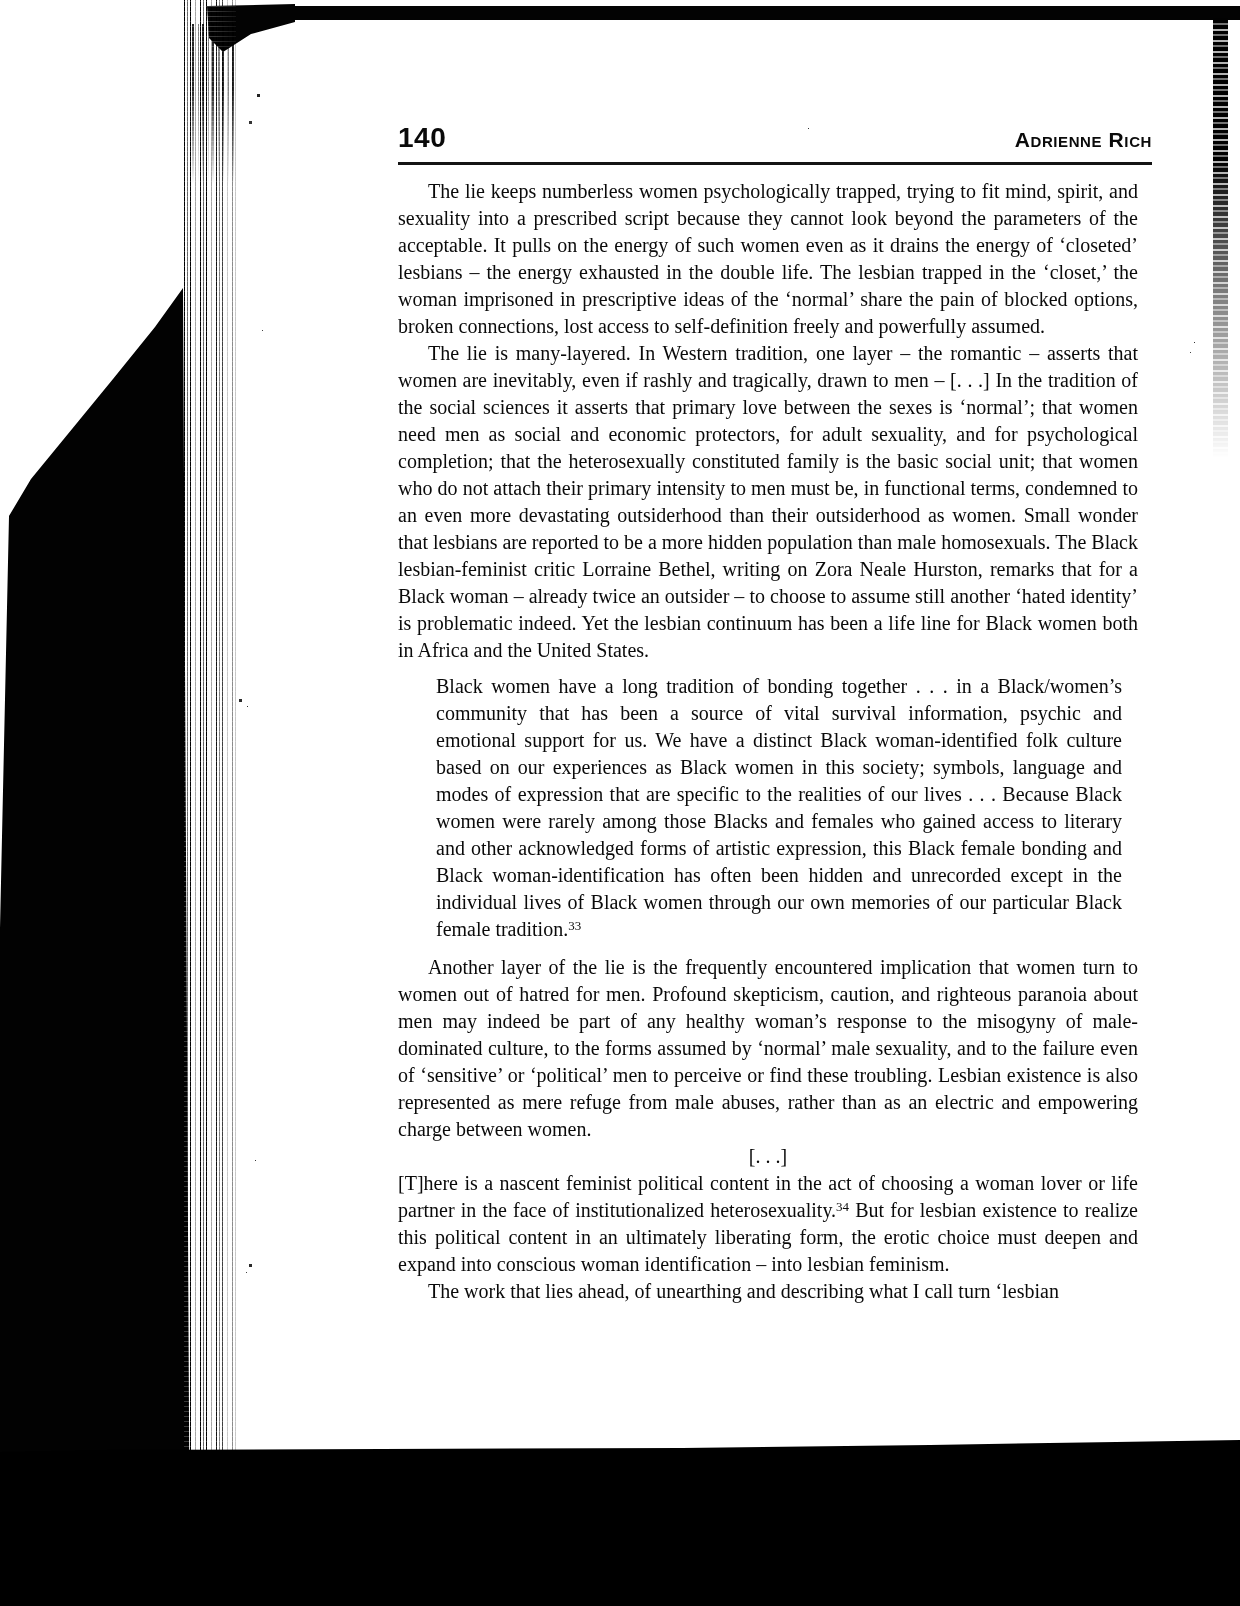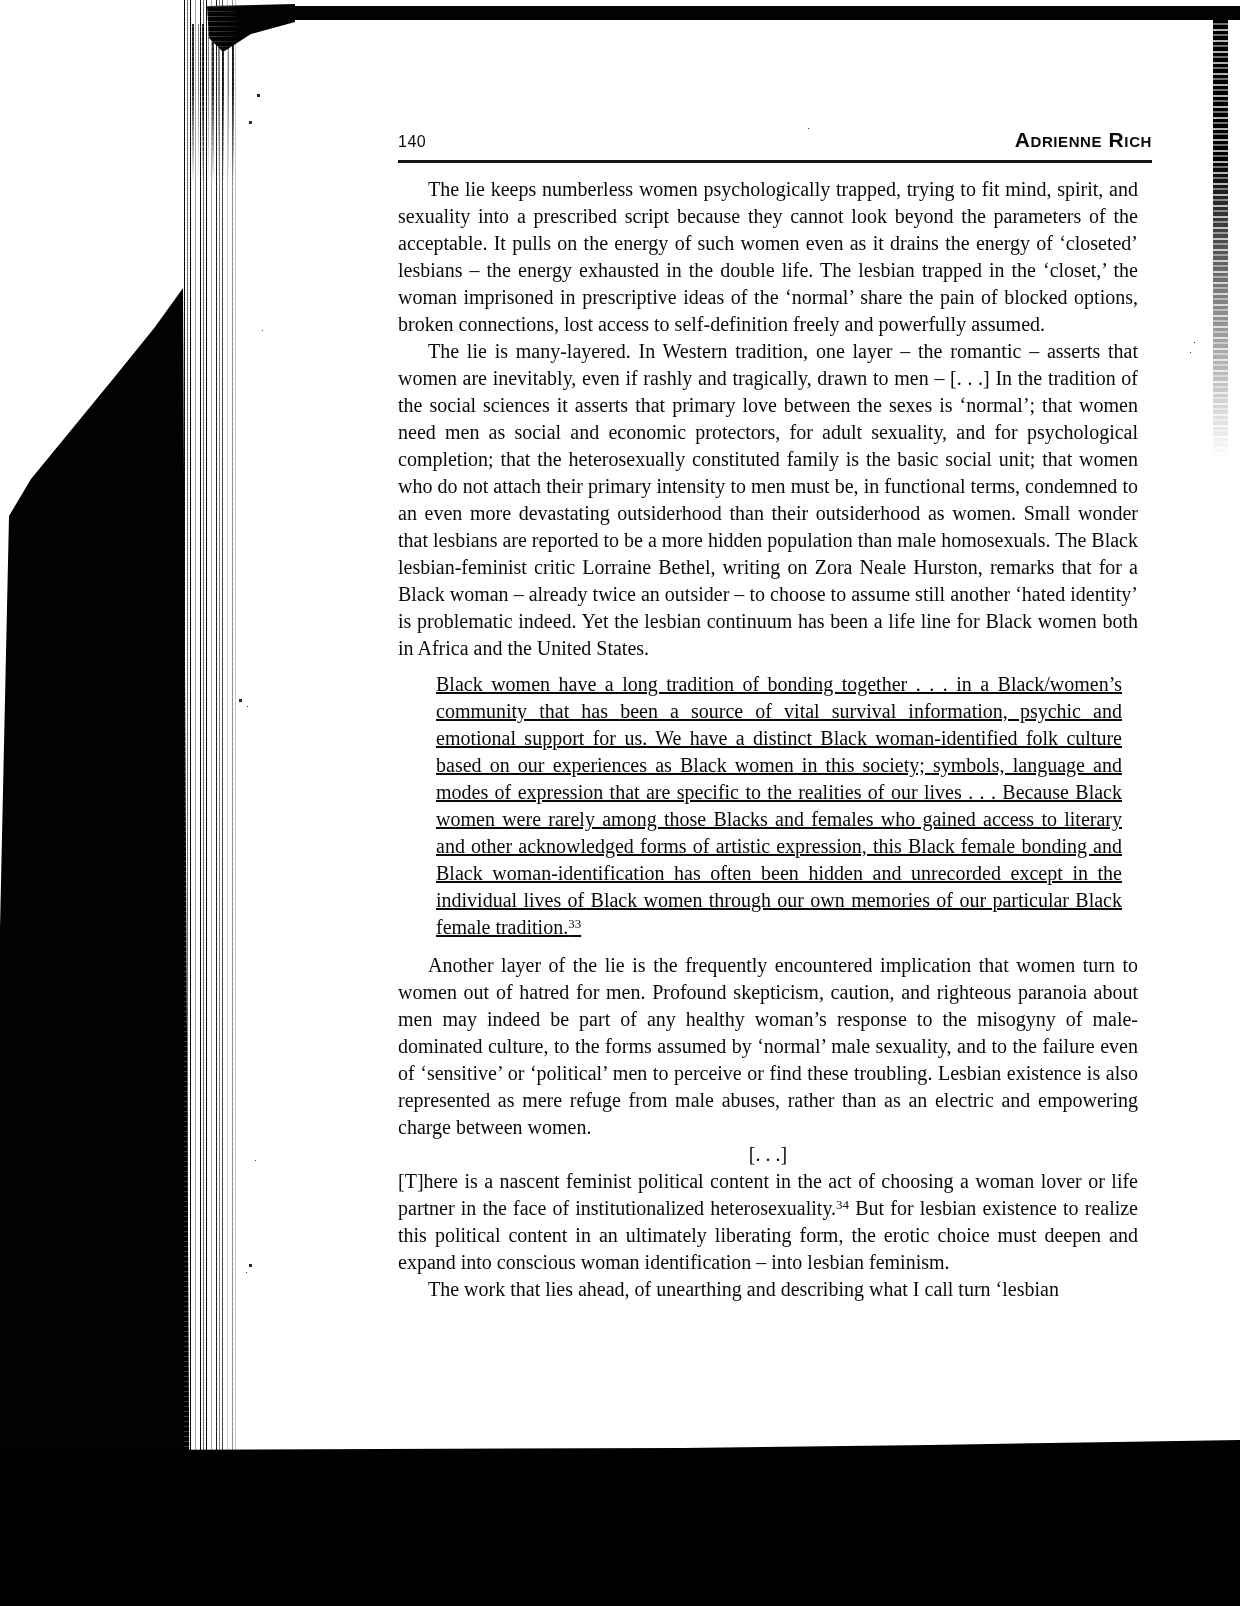--- a/index.html
+++ b/index.html
@@ -75,40 +75,40 @@
   
   .page-content { position: absolute; left: 398px; top: 96px; width: 740px; color: #0a0a0a; }
   .page-head {
     width: 754px;
     display: flex; justify-content: space-between; align-items: baseline;
     padding-bottom: 8px;
     border-bottom: 3px solid #141414;
   }
   .page-num {
     font-family: "Liberation Sans", sans-serif;
-    font-weight: normal; font-size: 16px; letter-spacing: .5px;
+    font-weight: bold; font-size: 28px; letter-spacing: .5px;
   }
   .running-head {
     font-family: "Liberation Sans", sans-serif;
     font-weight: bold; font-size: 21px;
     font-variant: small-caps; letter-spacing: .6px; margin-top: 32px;
   }
   .text-body {
     margin-top: 13px;
     font-size: 20px; line-height: 27px;
     text-align: justify;
   }
   .text-body p { margin: 0; }
   .text-body p.indented { text-indent: 30px; }
   .text-body p.flush { text-indent: 0; }
   .text-body p.centered { text-align: center; text-indent: 0; }
   blockquote.quote {
     margin: 9px 16px 11px 0;
     padding: 0 0 0 38px;
-    font-size: 20px; line-height: 27px; text-decoration: underline;
+    font-size: 20px; line-height: 27px;
   }
   .em { }
   sup.fn { font-size: 13px; line-height: 0; vertical-align: 6px; }
 </style>
 </head>
 <body>
 
 <div class="sheet">
 
   <div class="scan-top-band"></div>

